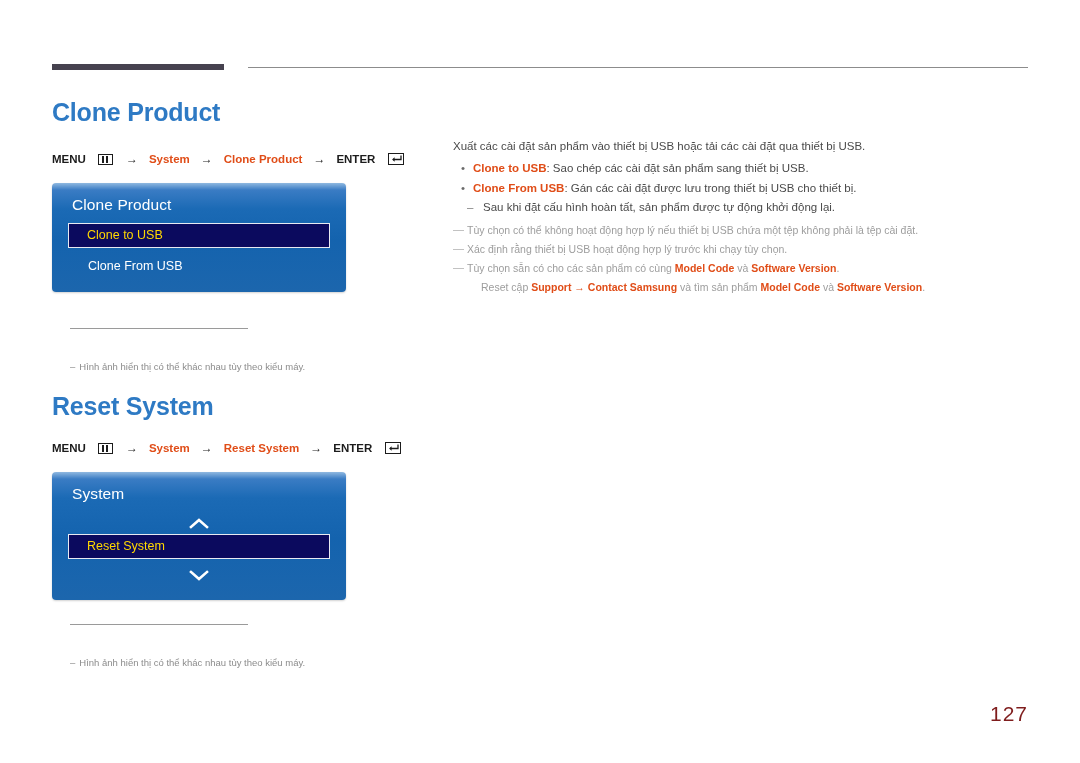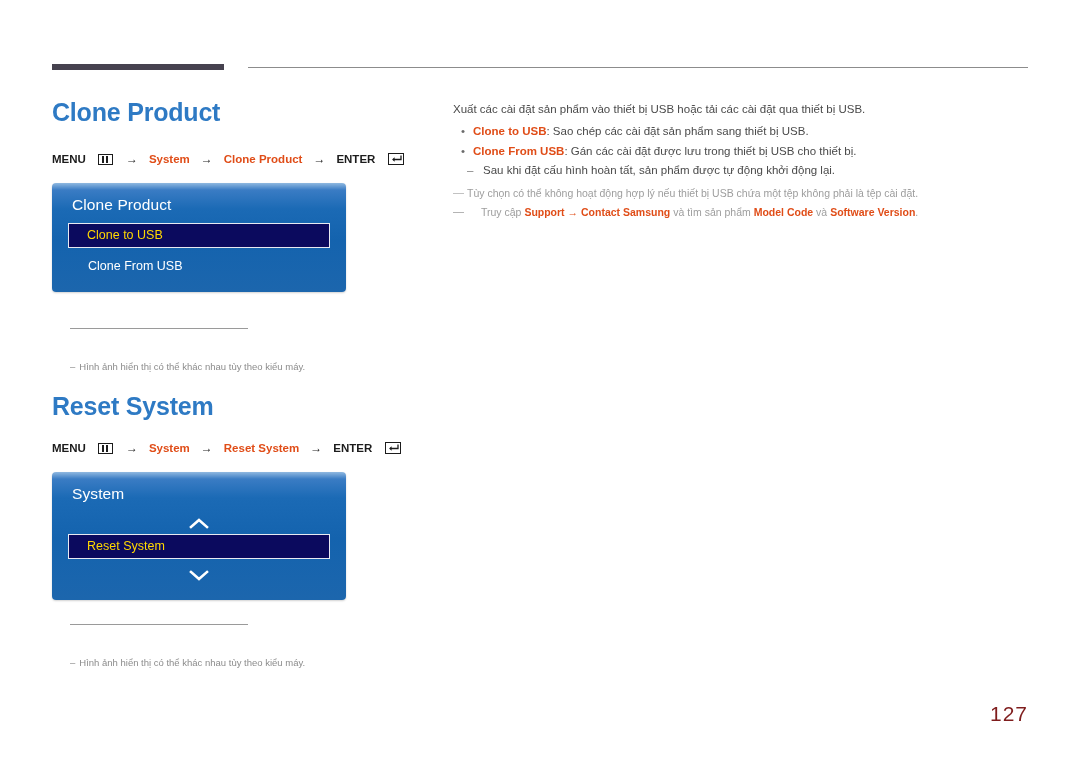--- a/index.html
+++ b/index.html
@@ -174,20 +174,21 @@
     white-space: nowrap;
     margin-top: 32px;
   }
   .footnote .dash { margin-right: 4px; }
 
   
   .body-text {
     font-size: 11.5px;
     line-height: 20px;
     color: #4a4a4a;
+    margin-top: 37px;
   }
   .body-text p { margin: 0 0 2px 0; }
 
   ul.bullets { list-style: none; margin: 2px 0 0 0; padding: 0; }
   ul.bullets > li {
     position: relative;
     padding-left: 20px;
     line-height: 20px;
   }
   ul.bullets > li > .dot {
@@ -305,25 +306,27 @@
       <span class="sdash">–</span>
       <span>Sau khi đặt cấu hình hoàn tất, sản phẩm được tự động khởi động lại.</span>
     </div>
 
     <div class="note" style="margin-top:4px;">
       <span class="ndash">—</span>
       <span>Tùy chọn có thể không hoạt động hợp lý nếu thiết bị USB chứa một tệp không phải là tệp cài đặt.</span>
     </div>
     <div class="note">
       <span class="ndash">—</span>
+      <span>Xác định rằng thiết bị USB hoạt động hợp lý trước khi chạy tùy chọn.</span>
     </div>
 
     <div class="note">
       <span class="ndash">—</span>
-      <div class="note-indent"><span>Truy cập </span><span class="term">Support</span><span class="arrow-r"> → </span><span class="term">Contact Samsung</span><span> và tìm sản phẩm </span><span class="term">Model Code</span><span> và </span><span class="term">Software Version</span><span>.</span></div>
+      <span><span>Tùy chọn sẵn có cho các sản phẩm có cùng </span><span class="term">Model Code</span><span> và </span><span class="term">Software Version</span><span>.</span></span>
+      <div class="note-indent"><span>Reset cập </span><span class="term">Support</span><span class="arrow-r"> → </span><span class="term">Contact Samsung</span><span> và tìm sản phẩm </span><span class="term">Model Code</span><span> và </span><span class="term">Software Version</span><span>.</span></div>
     </div>
   </div>
 </div>
 
 <div class="section" id="section-reset">
 
   <div class="left-col" style="top:392px;">
     <h1 class="page-heading">Reset System</h1>
   </div>
 

